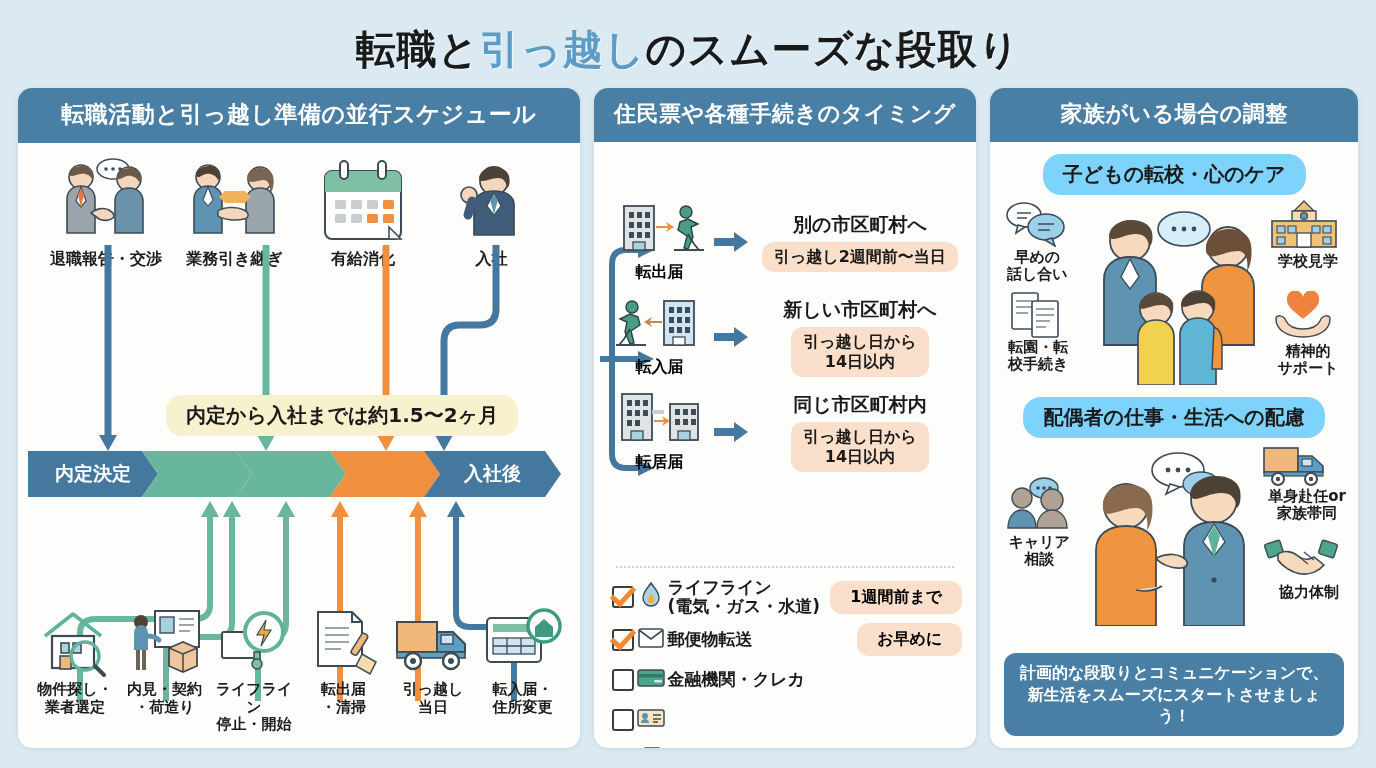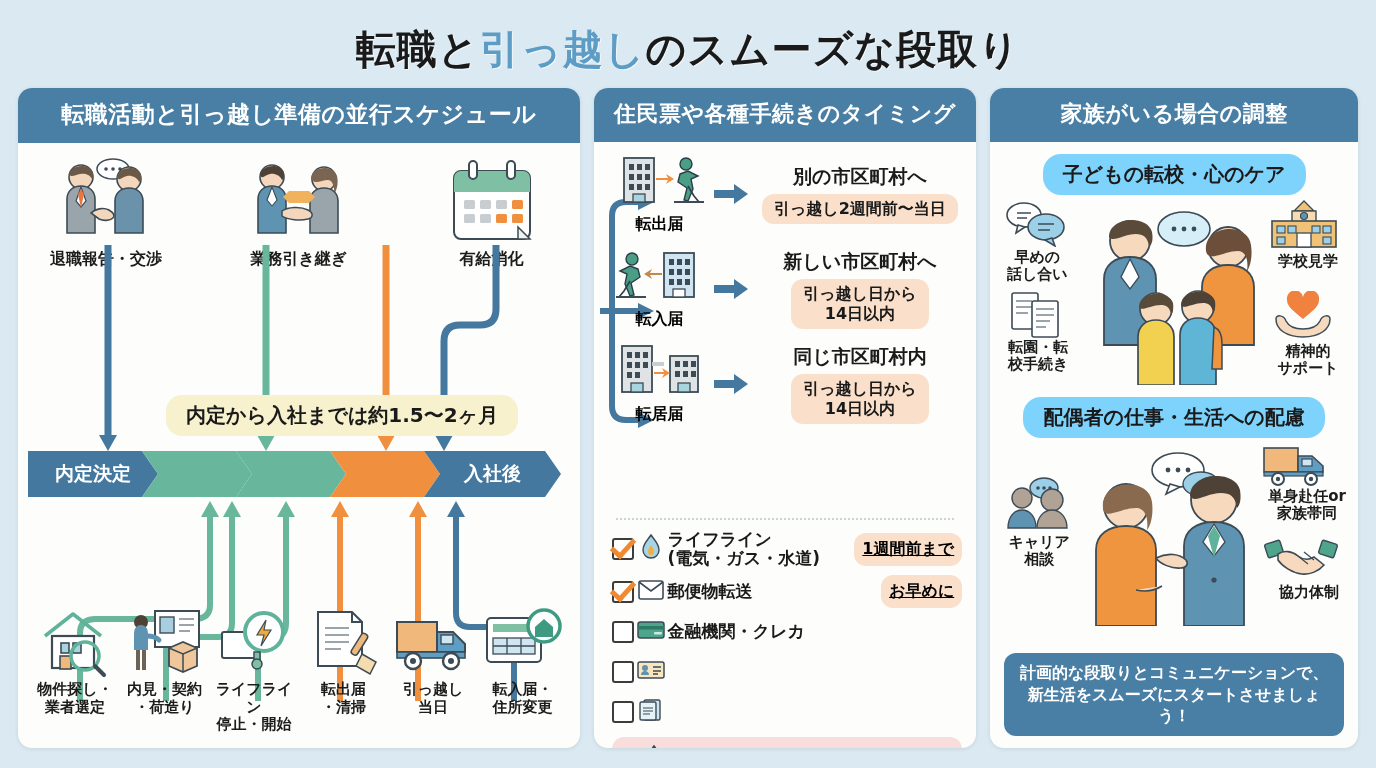--- a/index.html
+++ b/index.html
@@ -34,21 +34,21 @@
   }
   .panel {
     background: #fdfdfb;
     border-radius: 14px;
     overflow: hidden;
     box-shadow: 0 1px 4px rgba(0,0,0,0.10);
     display: flex;
     flex-direction: column;
   }
   .panel-left   { width: 565px; }
-  .panel-mid    { width: 385px; }
+  .panel-mid    { width: 385px; gap: 48px; }
   .panel-right  { width: 370px; }
 
   .panel-header {
     background: #4a7fa5;
     color: #ffffff;
     font-size: 23px;
     font-weight: bold;
     text-align: center;
     padding: 11px 12px 13px;
     letter-spacing: 0.5px;
@@ -134,22 +134,22 @@
   }
   .chkbox.checked::after {
     content: ""; position: absolute;
     left: 2px; top: -6px; width: 9px; height: 19px;
     border: solid #f08a32; border-width: 0 5px 5px 0;
     transform: rotate(42deg);
   }
   .chk-ic { width: 34px; text-align: center; flex: 0 0 auto; }
   .chk-lab { font-size: 17px; font-weight: bold; color: #1a1a1a; line-height: 1.14; flex: 1; }
   .chk-pill {
-    background: #fae0cb; border-radius: 12px; padding: 6px 8px;
-    font-size: 16px; font-weight: bold; white-space: nowrap; text-decoration: underline;
+    background: #fae0cb; border-radius: 12px; padding: 6px 20px;
+    font-size: 16px; font-weight: bold; white-space: nowrap;
   }
   .warn-bar {
     margin-top: 8px; background: #f9dcdc; border-radius: 12px;
     padding: 7px 10px; display: flex; align-items: center; gap: 8px;
     justify-content: center;
   }
   .warn-bar .t { font-size: 17px; font-weight: bold; color: #1a1a1a; }
 
   
   .sec-badge {
@@ -241,20 +241,34 @@
                 <rect x="70" y="45" width="11" height="9" rx="1.5"></rect>
                   <rect x="54" y="59" width="11" height="9" rx="1.5"></rect>
                   <rect x="70" y="59" width="11" height="9" rx="1.5"></rect>
               </g>
               <path d="M76 72l12 12H76z" fill="#f2f2f0" stroke="#3c4b55" stroke-width="1.5"></path>
             </svg>
           </div>
           <div class="cap">有給消化</div>
         </div>
 
+        <div class="top-item">
+          <div class="art">
+            <svg width="100" height="90" viewBox="0 0 100 90">
+              <circle cx="52" cy="26" r="14" fill="#f3d6bc" stroke="#3c4b55" stroke-width="1.8"></circle>
+              <path d="M37 24c0-14 26-16 30-3 2 9-1 11-2 12-1-7-4-10-9-10-8 0-16 6-19 1z" fill="#4e4237"></path>
+              <path d="M32 50c0-9 8-14 20-14s20 5 20 14v30H32z" fill="#3f5d78" stroke="#3c4b55" stroke-width="1.7"></path>
+              <path d="M52 38l-7 13 7 9 7-9z" fill="#fff" stroke="#3c4b55" stroke-width="1.2"></path>
+              <path d="M52 40l-4 5 4 14 4-14z" fill="#5e93b1"></path>
+              <circle cx="27" cy="40" r="8" fill="#f3d6bc" stroke="#3c4b55" stroke-width="1.6"></circle>
+              <path d="M30 46l-4 14" stroke="#3f5d78" stroke-width="9" stroke-linecap="round"></path>
+            </svg>
+          </div>
+          <div class="cap">入社</div>
+        </div>
       </div>
 
       <svg width="565" height="300" style="position:absolute;top:96px;left:0;">
         <g stroke-width="7" fill="none">
           <path d="M90 6 V196" stroke="#44789e"></path>
           <path d="M248 6 V196" stroke="#68b79d"></path>
           <path d="M368 6 V196" stroke="#f0903f"></path>
           <path d="M478 6 V70 Q478 86 462 86 H442 Q426 86 426 102 V196" stroke="#44789e"></path>
         </g>
         <g>

